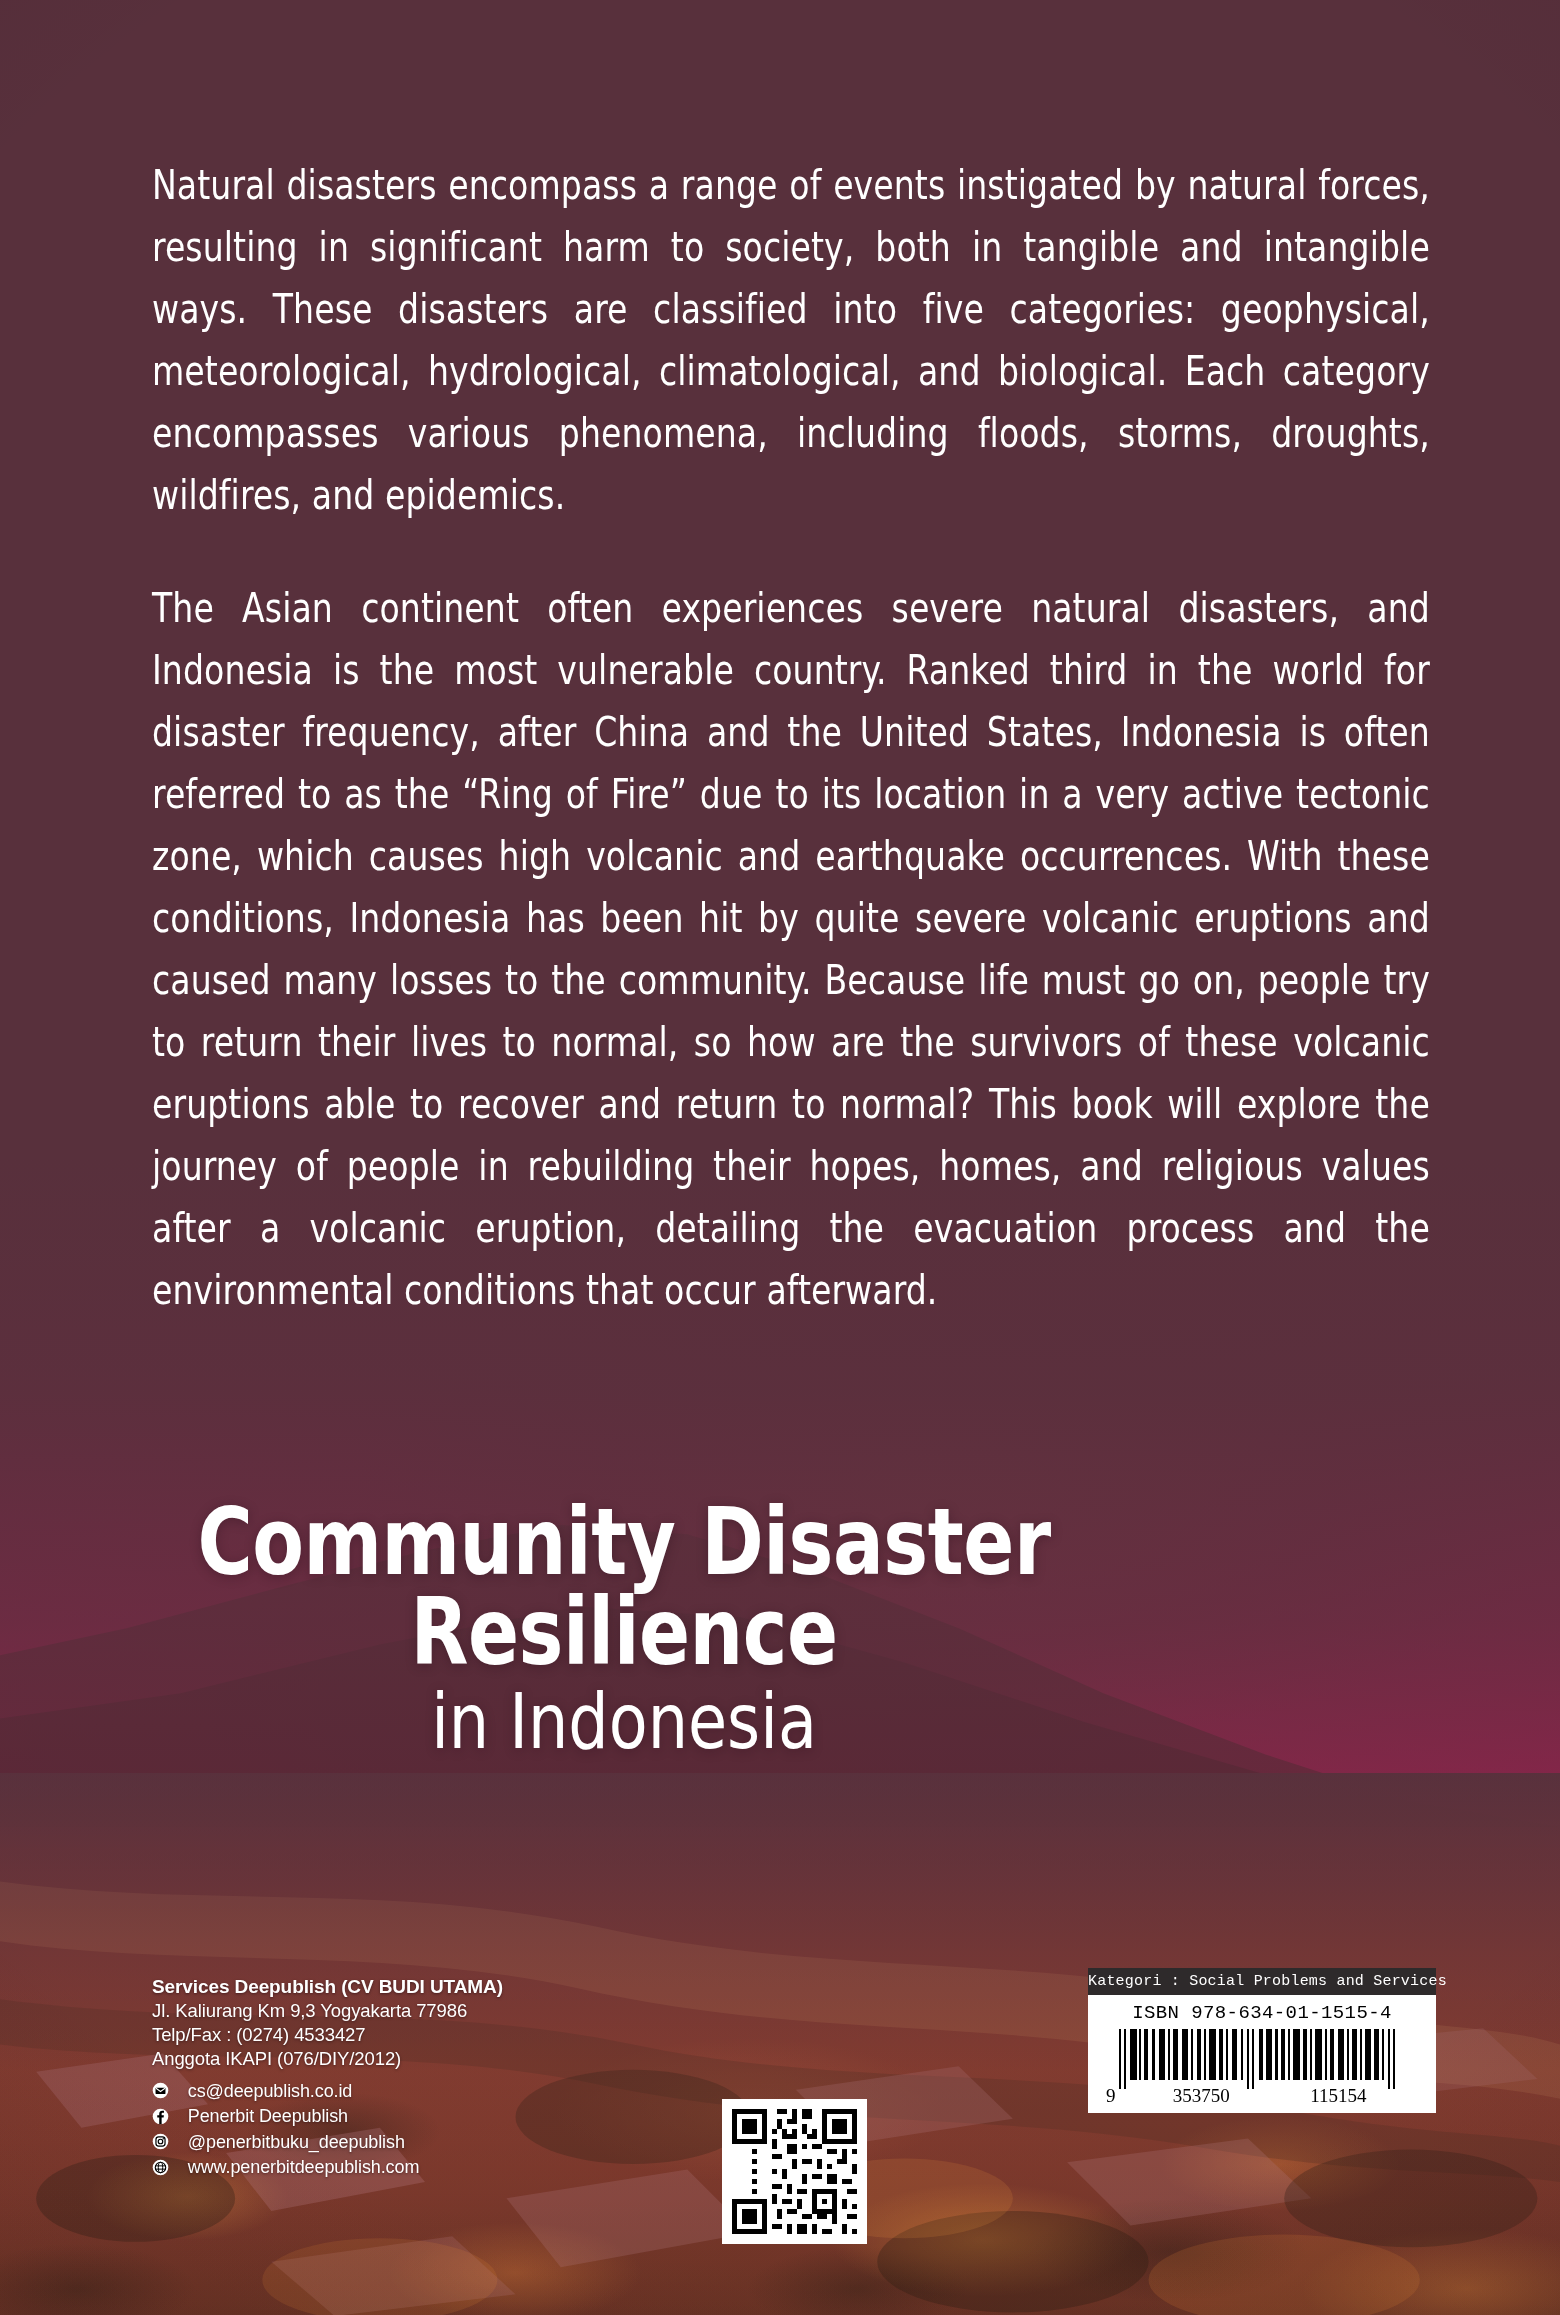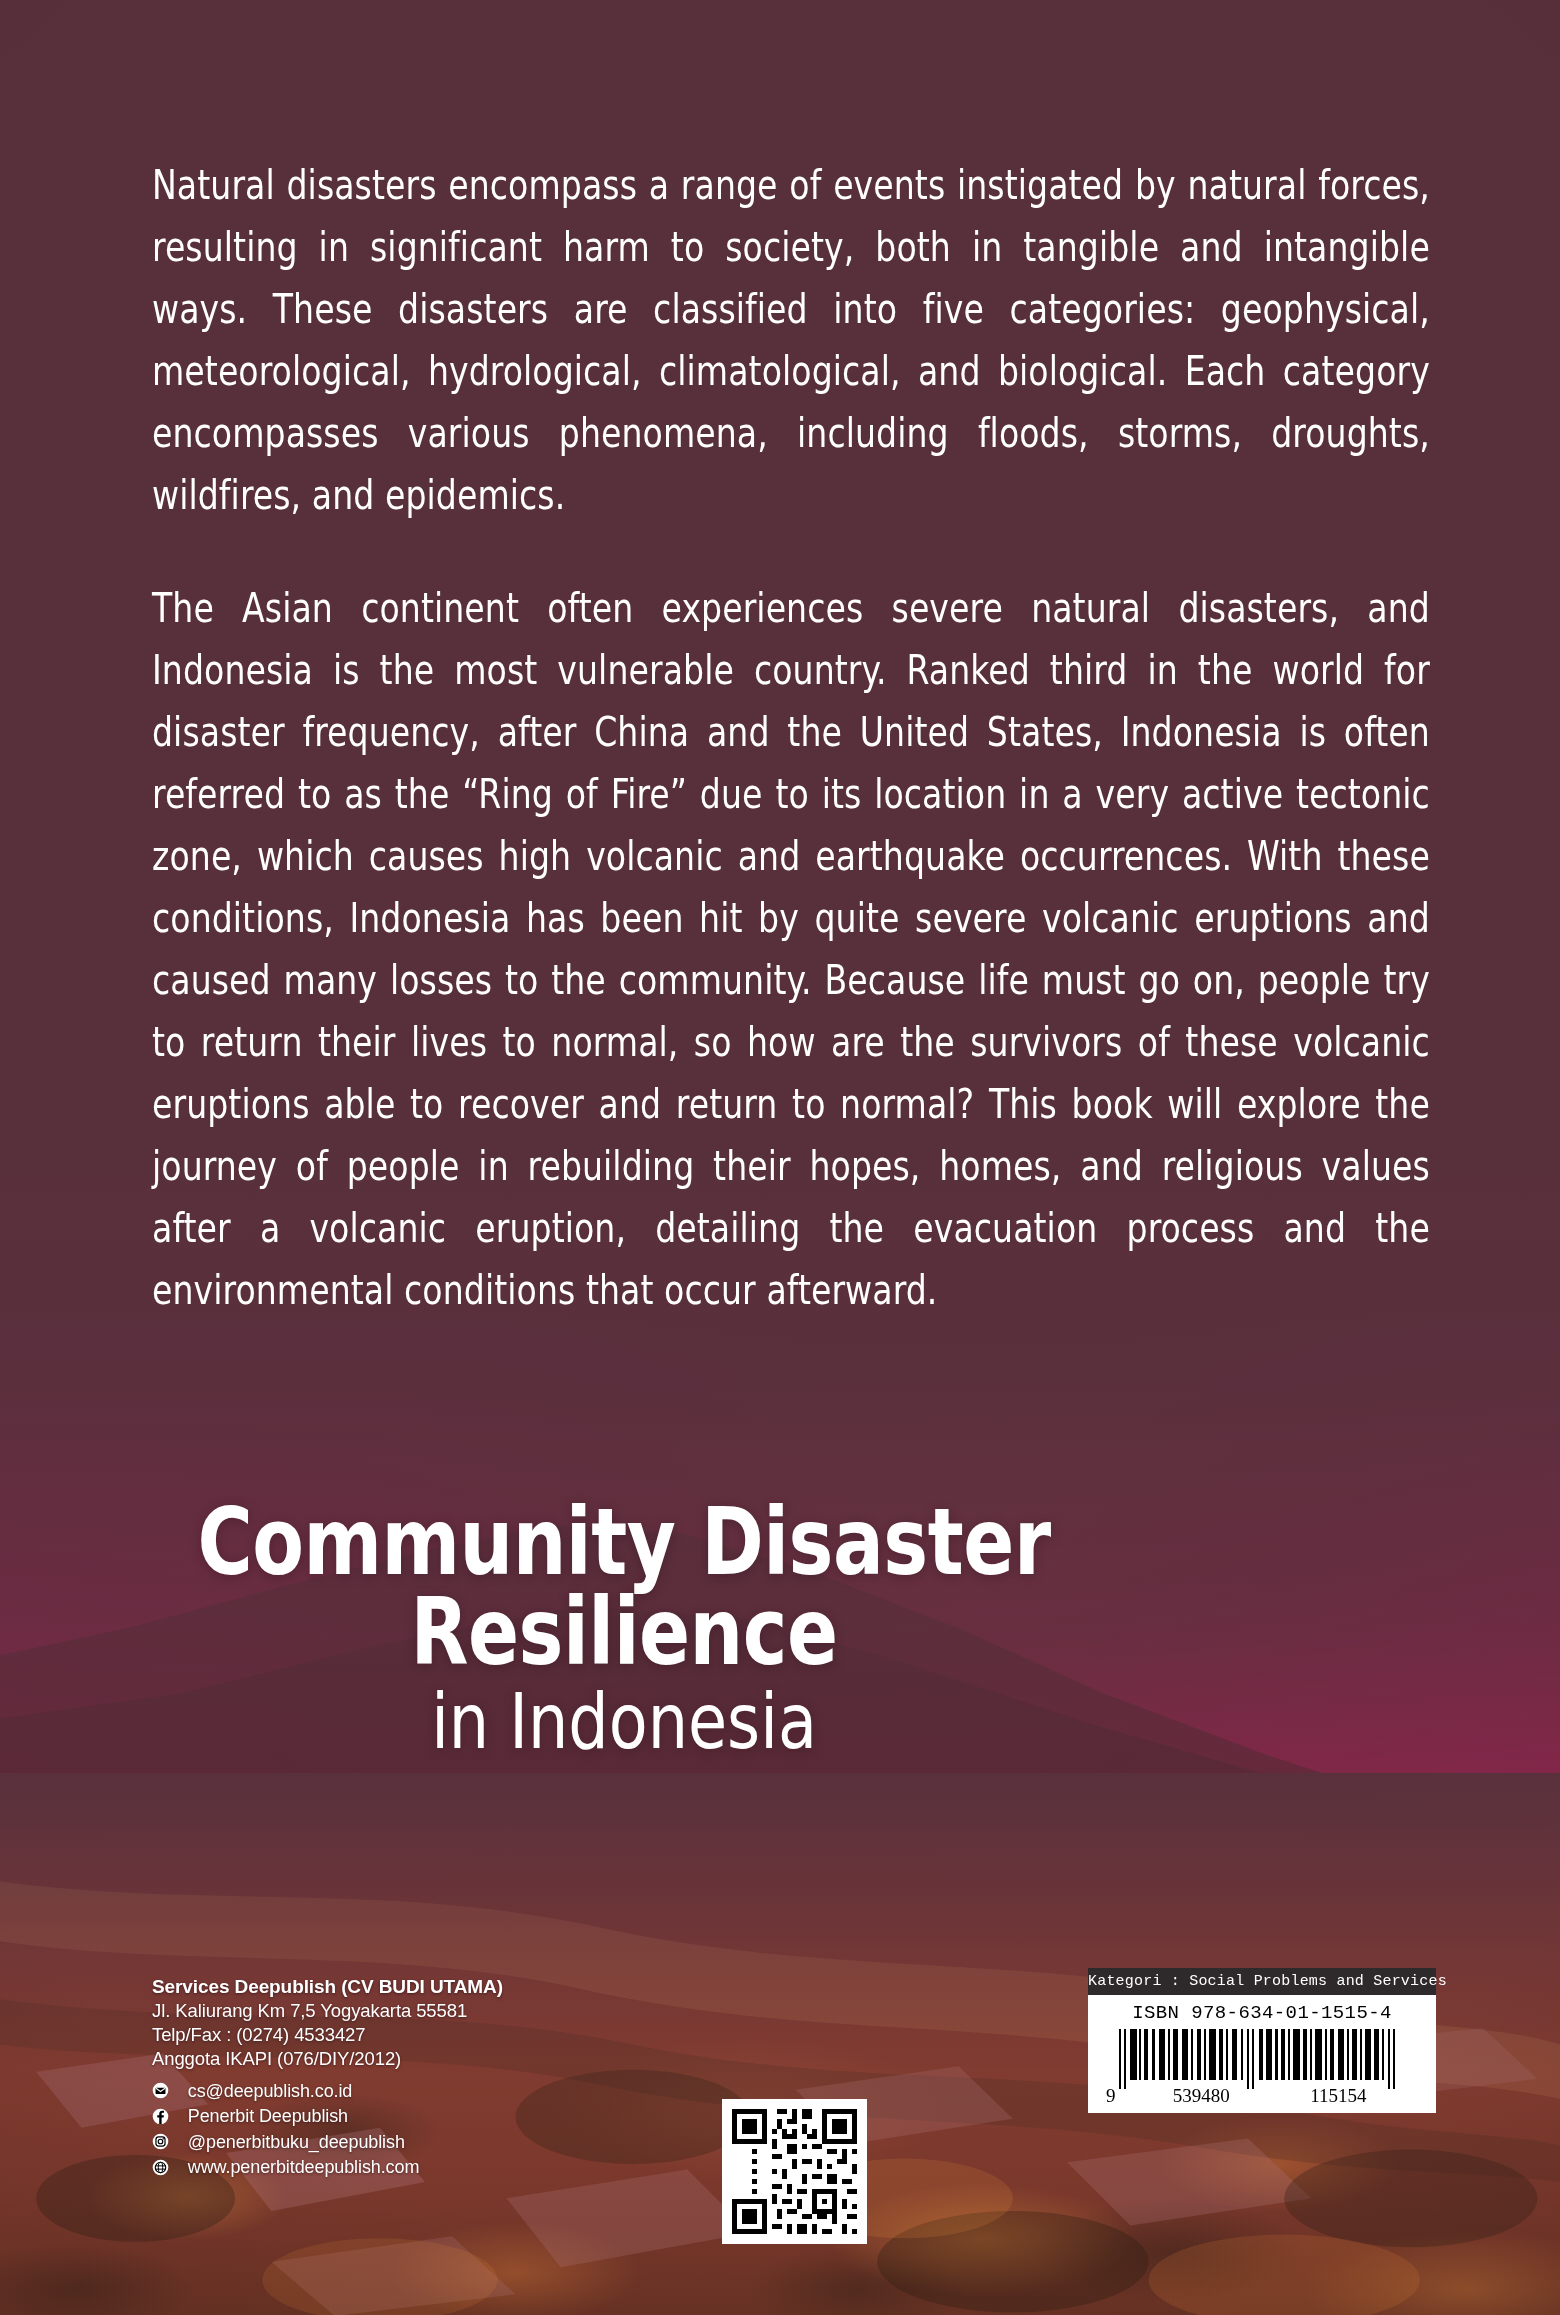--- a/index.html
+++ b/index.html
@@ -317,21 +317,21 @@
     </div>
 
     <div class="title-block">
       <div class="title-line">Community Disaster</div>
       <div class="title-line">Resilience</div>
       <div class="title-sub">in Indonesia</div>
     </div>
 
     <div class="publisher">
       <div class="pub-name">Services Deepublish (CV BUDI UTAMA)</div>
-      <div class="pub-line">Jl. Kaliurang Km 7,5 Yogyakarta 55581</div>
+      <div class="pub-line">Jl. Kaliurang Km 9,3 Yogyakarta 77986</div>
       <div class="pub-line">Telp/Fax : (0274) 4533427</div>
       <div class="pub-line">Anggota IKAPI (076/DIY/2012)</div>
 
       <div class="socials">
 
         <div class="social-row">
           <span class="social-icon">
             <svg viewBox="0 0 24 24">
               <circle cx="12" cy="12" r="11" fill="#ffffff"></circle>
               <rect x="5" y="8" width="14" height="9" rx="1.2" fill="#000000"></rect>
@@ -518,21 +518,21 @@
               <rect x="243" y="0" width="2" height="56"></rect>
                 <rect x="248" y="0" width="6" height="56"></rect>
               <rect x="257" y="0" width="4" height="56"></rect>
                 <rect x="264" y="0" width="2" height="56"></rect>
               <rect x="270" y="0" width="2" height="66"></rect>
                 <rect x="275" y="0" width="2" height="66"></rect>
             </g>
           </svg>
           <div class="barcode-digits">
             <span class="bd-left">9</span>
-            <span class="bd-mid">539480</span>
+            <span class="bd-mid">353750</span>
             <span class="bd-right">115154</span>
           </div>
         </div>
       </div>
     </div>
 
   </div>
 </div>
 
 

